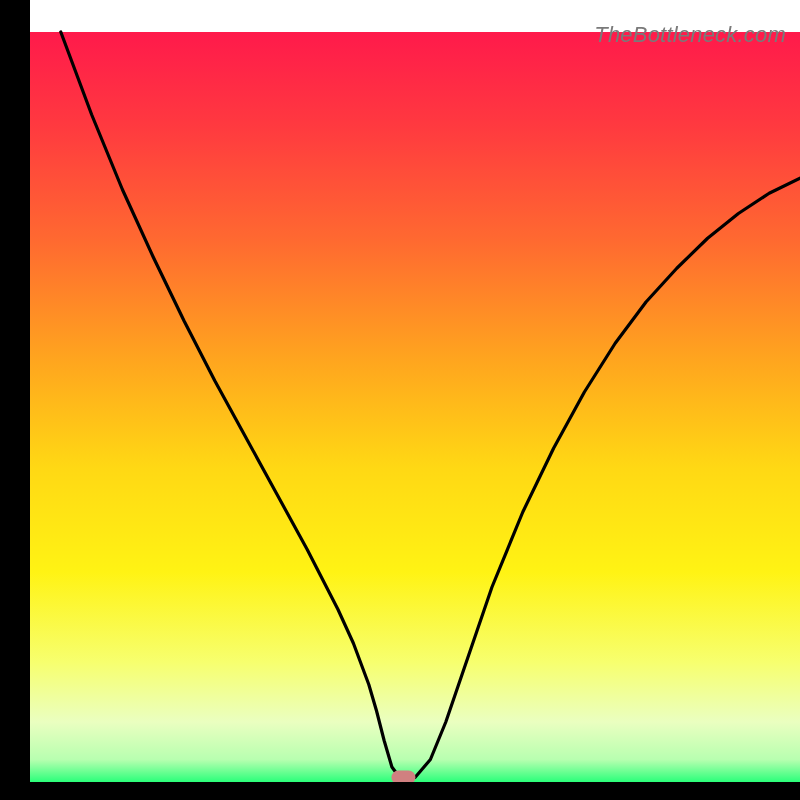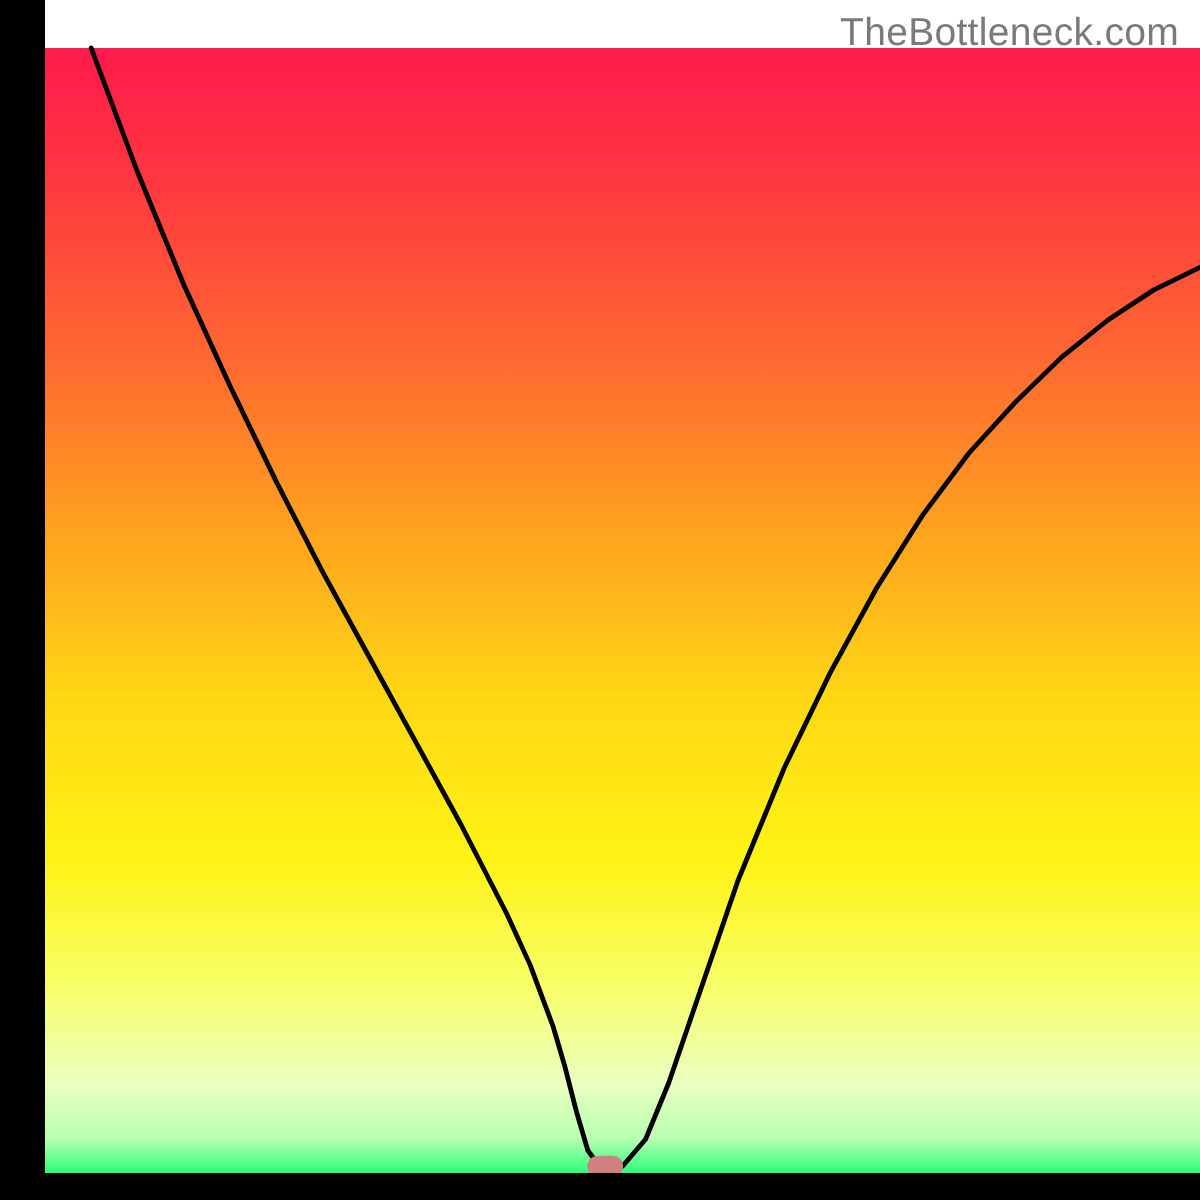--- a/index.html
+++ b/index.html
@@ -10,27 +10,28 @@
     background: #ffffff;
     font-family: Arial, Helvetica, sans-serif;
   }
   .chart-container {
     position: relative;
     width: 800px;
     height: 800px;
   }
   .watermark {
     position: absolute;
-    top: 6px;
+    top: 22px;
     right: 14px;
-    font-size: 26px;
+    font-size: 22px;
     color: #7a7a7a;
     font-weight: 400;
     letter-spacing: 0.2px;
     z-index: 10;
+    font-style: italic;
   }
   svg {
     display: block;
   }
 </style>
 </head>
 <body>
 
 <div class="chart-container">
   <div class="watermark">TheBottleneck.com</div>

